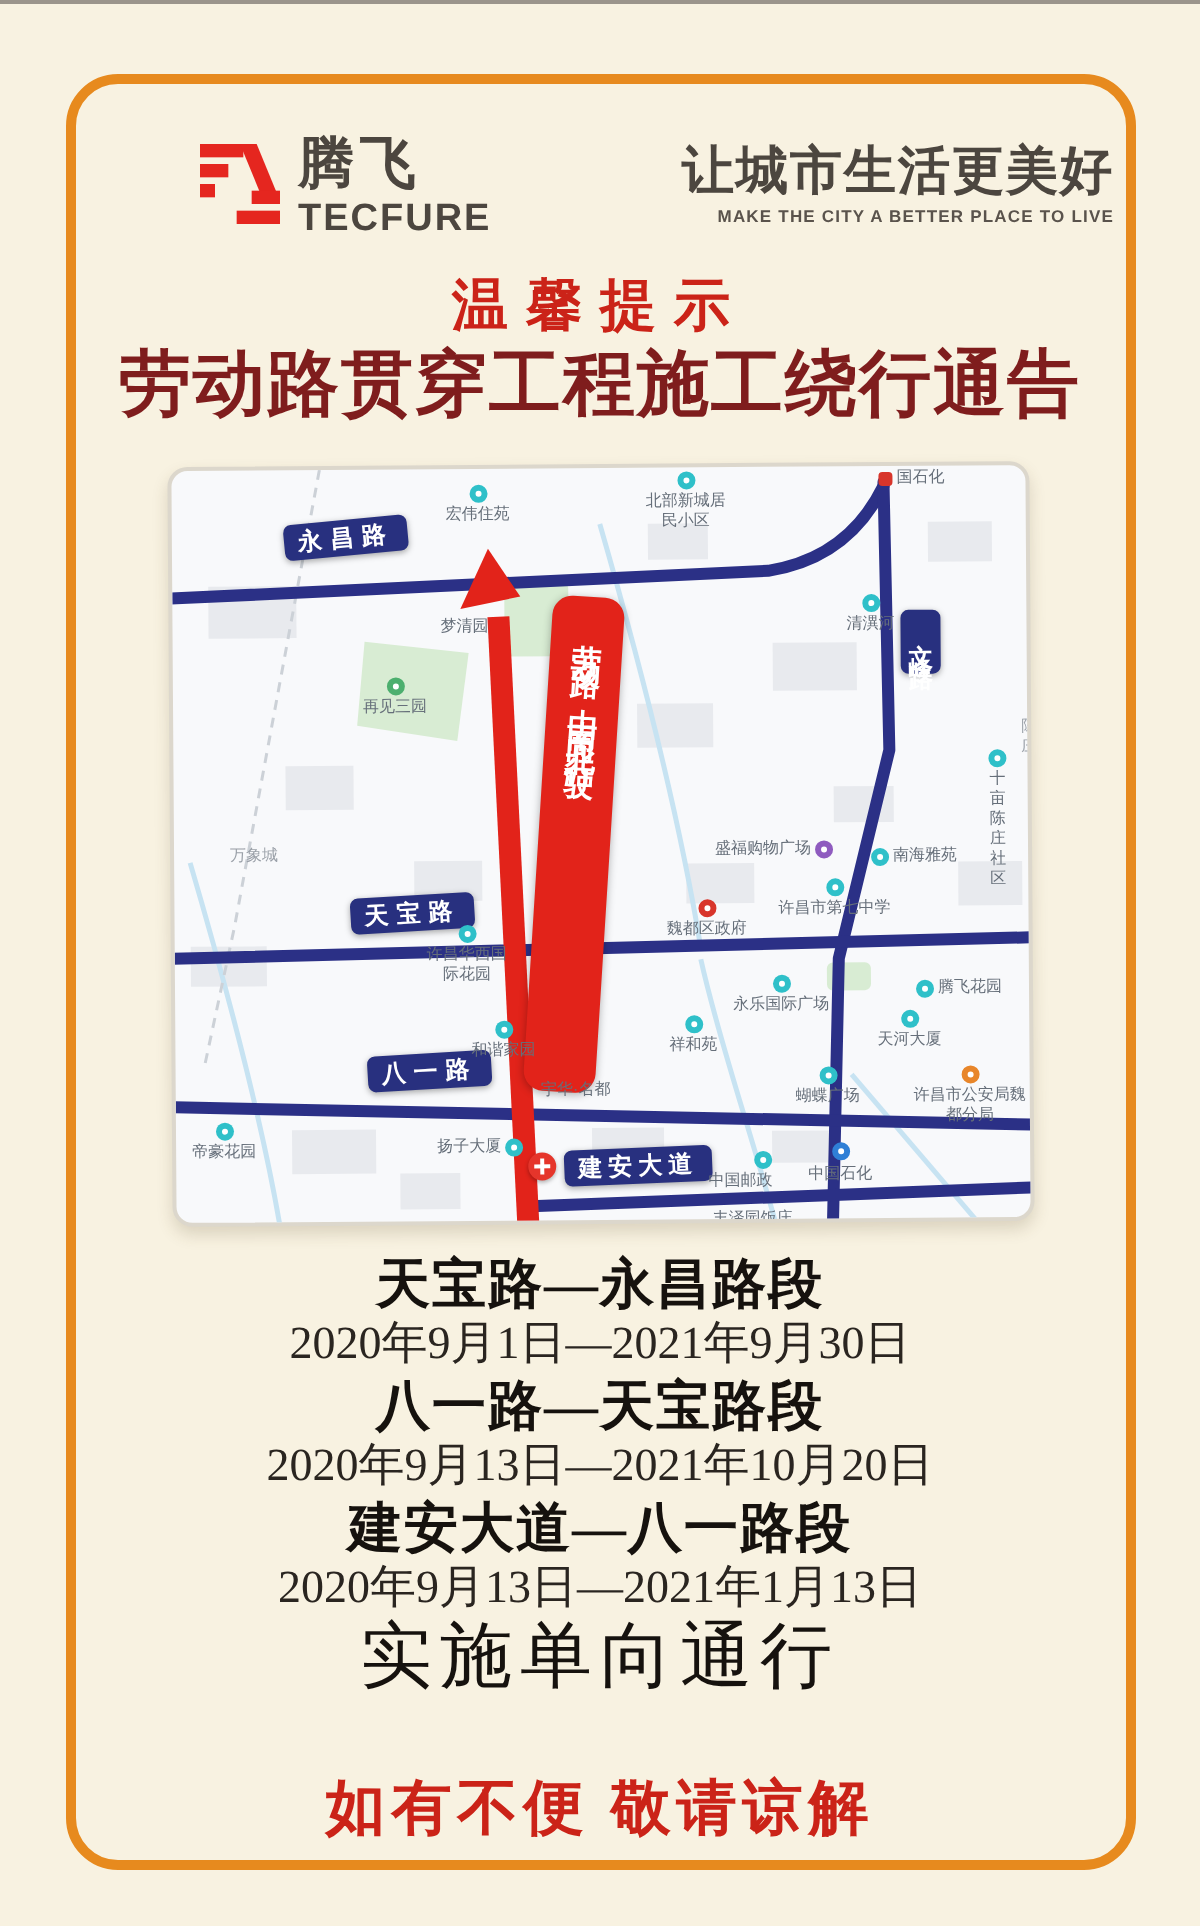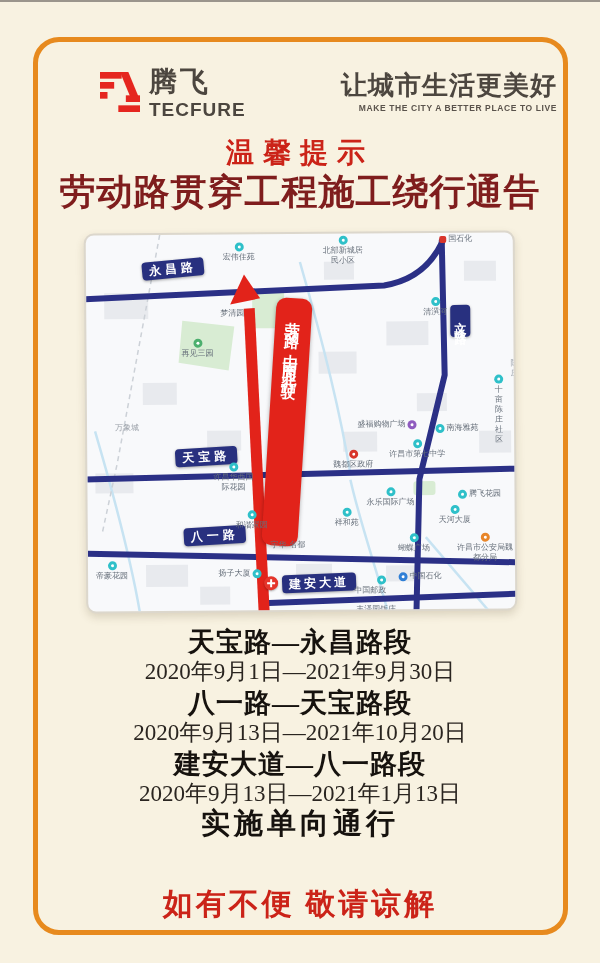--- a/index.html
+++ b/index.html
@@ -51,21 +51,21 @@
   .sq.redsq{width:7px;height:7px;border-radius:2px;background:#d8352b;flex:0 0 auto;}
   .hospital{position:absolute;left:176px;top:342px;width:14px;height:14px;border-radius:50%;
        background:#e5352b;box-shadow:0 1px 2px rgba(0,0,0,.3);}
   .hospital::before,.hospital::after{content:"";position:absolute;background:#fff;}
   .hospital::before{left:6px;top:3px;width:2px;height:8px;}
   .hospital::after{left:3px;top:6px;width:8px;height:2px;}
   .gray-label{color:#9aa0a8;}
   
   .sec-head{font-size:27px;font-weight:bold;color:#16120e;letter-spacing:1px;}
   .sec-date{font-size:23px;color:#2a2520;}
-  .policy-main{top:804px;font-size:29px;font-weight:700;color:#16120e;letter-spacing:4px;}
+  .policy-main{top:804px;font-size:36px;font-weight:400;color:#16120e;letter-spacing:4px;}
   .policy-detail{top:851px;font-size:18px;color:#26221e;}
   .apology{top:884px;font-size:30px;font-weight:bold;color:#cb2318;letter-spacing:3px;}
 </style>
 </head>
 <body>
 
 <div class="poster">
   <div class="top-edge"></div>
   <div class="frame"></div>
 
@@ -238,21 +238,21 @@
         <span>帝豪花园</span>
       </div>
     <div class="poi row" style="left:152px;top:334px;">
         <span>扬子大厦</span>
         <span class="dot teal"></span>
       </div>
     <div class="poi" style="left:282px;top:342px;align-items:flex-end;">
         <span class="dot teal"></span>
         <span>中国邮政</span>
       </div>
-    <div class="poi row" style="left:332px;top:338px;">
+    <div class="poi row" style="left:332px;top:338px;flex-direction:column;">
         <span class="dot blue"></span>
         <span>中国石化</span>
       </div>
     <div class="poi" style="left:288px;top:371px;">
         <span>丰泽园饭庄</span>
       </div>
   </div>
 
   <div class="center-line sec-head" style="top:624px;">天宝路—永昌路段</div>
   <div class="center-line sec-date" style="top:656px;">2020年9月1日—2021年9月30日</div>

